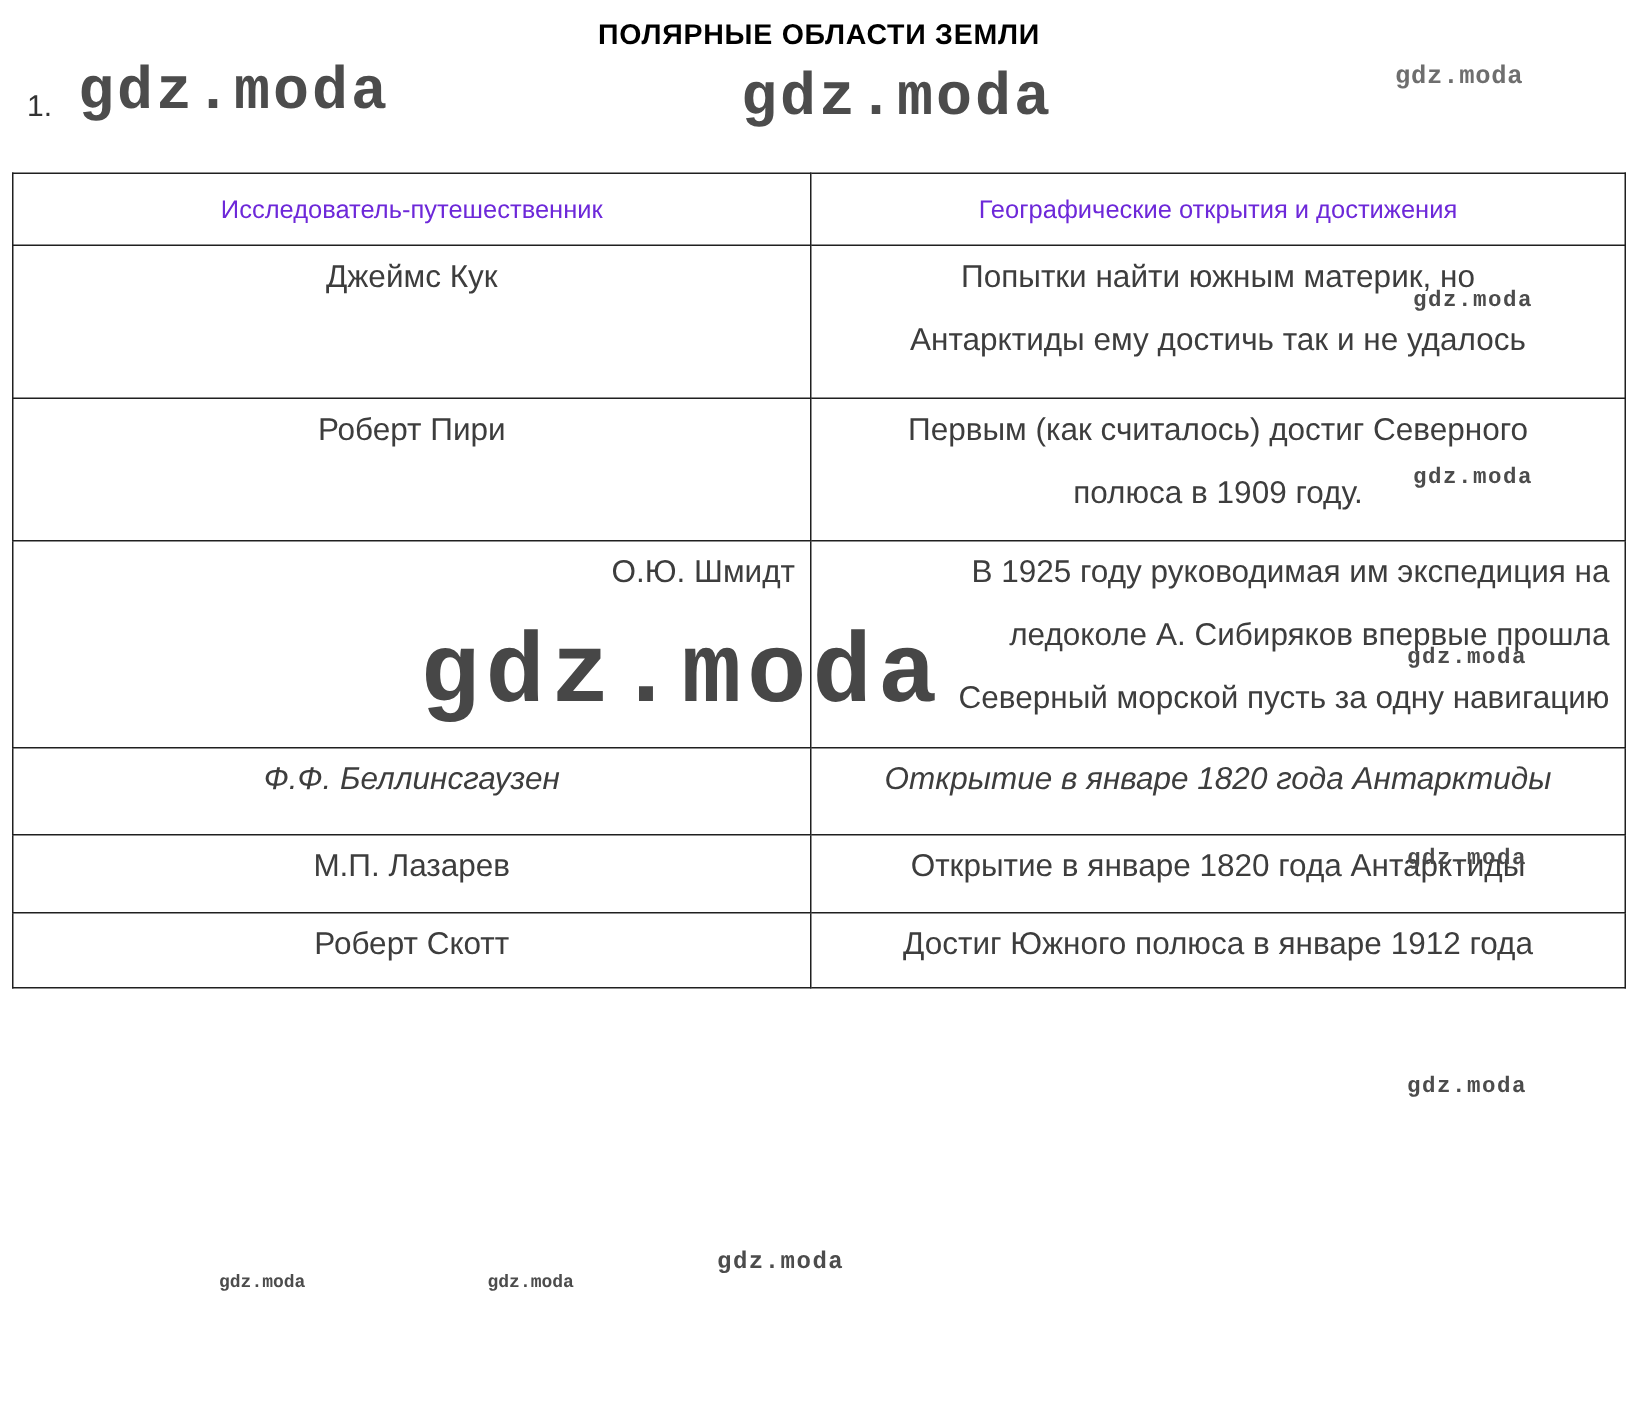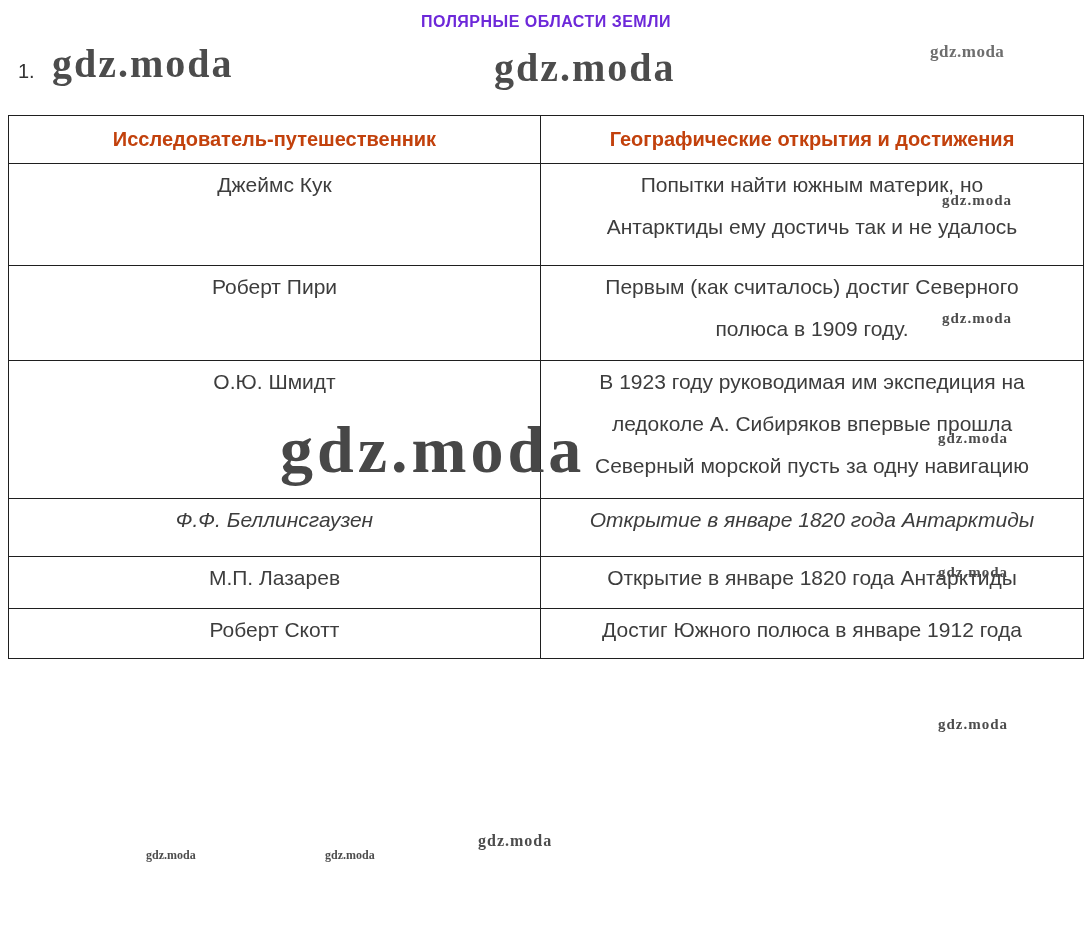--- a/index.html
+++ b/index.html
@@ -7,63 +7,63 @@
   body {
     width: 1092px; height: 943px;
     position: relative;
     overflow: hidden;
     font-family: "Liberation Sans", sans-serif;
     color: #3d3d3d;
   }
   .page-title {
     position: absolute; top: 13px; left: 0; width: 100%;
     text-align: center;
-    font-size: 16px; font-weight: bold; letter-spacing: 0.5px;
-    color: #6d28d9;
+    font-size: 19px; font-weight: bold; letter-spacing: 0.5px;
+    color: #000000;
   }
   .item-number {
     position: absolute; top: 60px; left: 18px;
     font-size: 20px; color: #333333;
   }
   table.explorers {
     position: absolute; top: 115px; left: 8px;
     width: 1076px;
     border-collapse: collapse;
     table-layout: fixed;
   }
   .explorers th, .explorers td {
     border: 1.5px solid #1f1f1f;
     text-align: center;
     font-size: 21px;
     padding: 0 10px;
   }
   .explorers th {
     height: 48px;
     vertical-align: middle;
-    font-weight: bold;
-    font-size: 20px;
-    color: #c2410c;
+    font-weight: normal;
+    font-size: 17px;
+    color: #6d28d9;
   }
   .explorers td {
     vertical-align: top;
     line-height: 42px;
   }
   td.achievement-cell { white-space: pre-line; }
   tr.row-1 td { height: 102px; }
   tr.row-2 td { height: 95px; }
   tr.row-3 td { height: 137px; }
-  tr.row-4 td { height: 138px; }
+  tr.row-4 td { height: 138px; text-align: right; }
   tr.row-5 td { height: 58px; font-style: italic; }
   tr.row-6 td { height: 52px; }
   tr.row-7 td { height: 95px; }
   tr.row-8 td { height: 50px; margin-left: 40px; }
 
   .wm {
     position: absolute;
-    font-family: Liberation Serif, serif;
+    font-family: Liberation Mono, monospace;
     font-weight: bold;
     color: #4c4c4c;
     white-space: nowrap;
     letter-spacing: 1px;
     pointer-events: none;
   }
   .wm-top-left   { left: 52px;  top: 40px;  font-size: 40px; letter-spacing: 2px; }
   .wm-top-center { left: 494px; top: 44px;  font-size: 40px; letter-spacing: 2px; }
   .wm-top-right  { left: 930px; top: 42px;  font-size: 17px; color: #6e6e6e; letter-spacing: 0.5px; }
   .wm-center     { left: 280px; top: 412px; font-size: 66px; letter-spacing: 4px; color: #474747; }
@@ -99,21 +99,21 @@
       <td class="achievement-cell">Попытки найти южным материк, но
 Антарктиды ему достичь так и не удалось</td>
     </tr>
     <tr class="row-2">
       <td class="explorer-cell">Роберт Пири</td>
       <td class="achievement-cell">Первым (как считалось) достиг Северного
 полюса в 1909 году.</td>
     </tr>
     <tr class="row-4">
       <td class="explorer-cell">О.Ю. Шмидт</td>
-      <td class="achievement-cell">В 1923 году руководимая им экспедиция на
+      <td class="achievement-cell">В 1925 году руководимая им экспедиция на
 ледоколе А. Сибиряков впервые прошла
 Северный морской пусть за одну навигацию</td>
     </tr>
     <tr class="row-5">
       <td class="explorer-cell">Ф.Ф. Беллинсгаузен</td>
       <td class="achievement-cell">Открытие в январе 1820 года Антарктиды</td>
     </tr>
     <tr class="row-6">
       <td class="explorer-cell">М.П. Лазарев</td>
       <td class="achievement-cell">Открытие в январе 1820 года Антарктиды</td>

